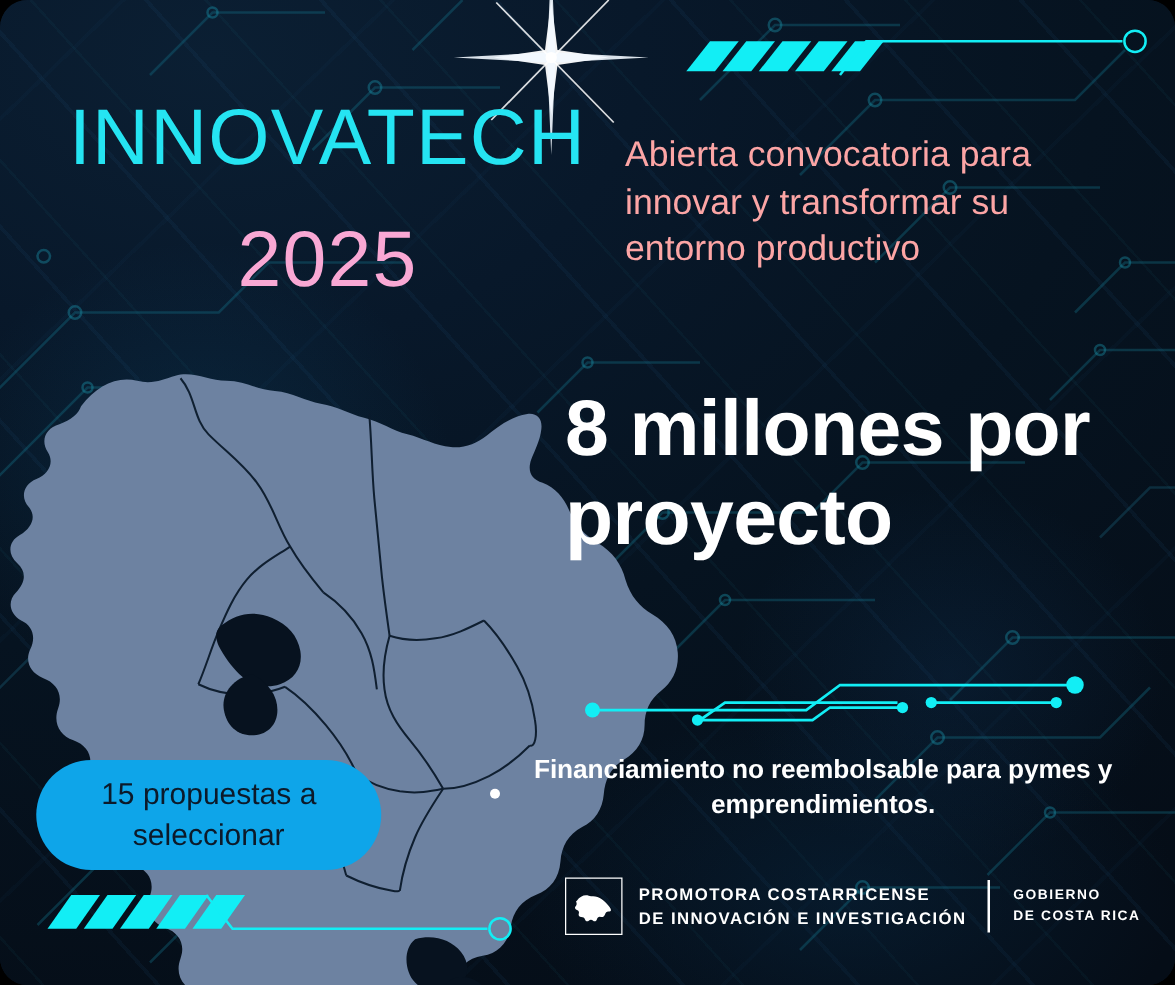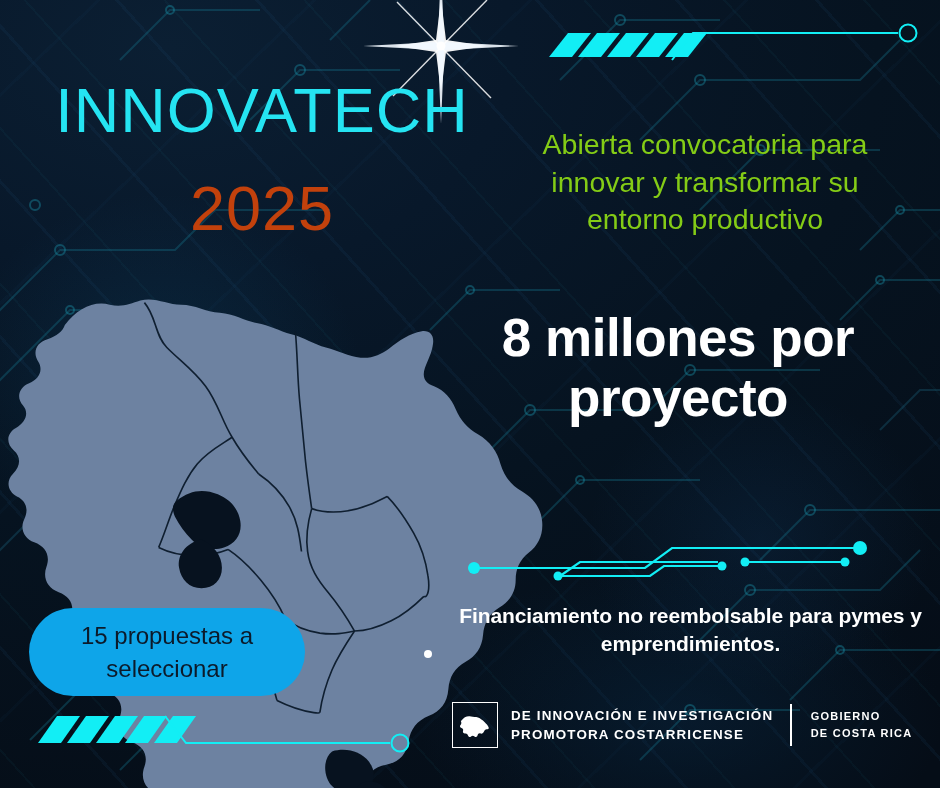--- a/index.html
+++ b/index.html
@@ -8,20 +8,21 @@
     padding: 0;
     background: #000;
   }
   #poster {
     position: relative;
     width: 940px;
     height: 788px;
     overflow: hidden;
     font-family: "Liberation Sans", sans-serif;
     background: #071220;
+    border-radius: 22px;
   }
 
   
   .bg-base {
     position: absolute; inset: 0;
     background:
       radial-gradient(130% 105% at 18% 6%, #0b1f33 0%, #08182a 28%, #061320 58%, #050d17 100%);
   }
   .bg-diag {
     position: absolute; inset: -20%;
@@ -76,53 +77,52 @@
     font-size: 63px;
     line-height: 1.02;
     letter-spacing: 1px;
     font-weight: 400;
     white-space: nowrap;
   }
   .title-year {
     position: absolute;
     left: 34px; top: 176px; width: 456px;
     text-align: center;
-    color: #c2410c;
+    color: #f9a8d4;
     font-size: 63px;
     line-height: 1.02;
     letter-spacing: 1px;
     font-weight: 400;
   }
 
   .subtitle {
     position: absolute;
-    left: 500px; top: 126px; width: 410px;
-    text-align: center;
-    color: #84cc16;
+    left: 500px; top: 106px; width: 410px;
+    text-align: left;
+    color: #fca5a5;
     font-size: 28.5px;
     line-height: 1.32;
     font-weight: 400;
   }
 
   .headline {
     position: absolute;
     left: 452px; top: 308px; width: 452px;
-    text-align: center;
     color: #ffffff;
-    font-size: 53px;
+    font-size: 63px;
     line-height: 1.13;
     font-weight: 700;
     letter-spacing: -0.5px;
   }
 
   .bullet-row {
     position: absolute;
-    left: 424px; top: 602px; width: 500px;
+    left: 392px; top: 602px; width: 500px;
     display: flex;
-    align-items: flex-end;
+    align-items: center;
     gap: 25px;
   }
   .bullet-dot {
     width: 8px; height: 8px; border-radius: 50%;
     background: #ffffff;
     margin-top: 11px;
     flex: 0 0 auto;
   }
   .bullet-text {
     flex: 1 1 auto;
@@ -510,22 +510,22 @@
                  C18 26 16.5 26.5 15.5 25.5 C14.5 24.5 13 24.5 12 25.5
                  C11 26.5 9.5 26 9 24.5 C8.5 23 7.5 22.5 6 22.5
                  C4.5 22.5 3.5 21.5 4 20 C4.5 18.5 4 17.5 2.5 17
                  C1 16.5 0.5 15 1.5 14 C2.5 13 2.5 11.5 2 10.5
                  C1.7 9.9 2 9.7 2.5 9.5 Z" fill="#ffffff"></path>
         <path d="M7 7 C9 5.5 11.5 5.5 13.5 7 C15 8 15.5 10 14.5 11.5
                  C13.5 13 11.5 13.5 10 12.5 C8.5 11.5 7 9.5 7 7 Z" fill="#ffffff"></path>
       </svg>
     </div>
     <div class="logo-words">
+      <div>PROMOTORA COSTARRICENSE</div>
       <div>DE INNOVACIÓN E INVESTIGACIÓN</div>
-      <div>PROMOTORA COSTARRICENSE</div>
     </div>
     <div class="logo-divider"></div>
     <div class="gov-words">
       <div>GOBIERNO</div>
       <div>DE COSTA RICA</div>
     </div>
   </div>
 
 </div>
 

